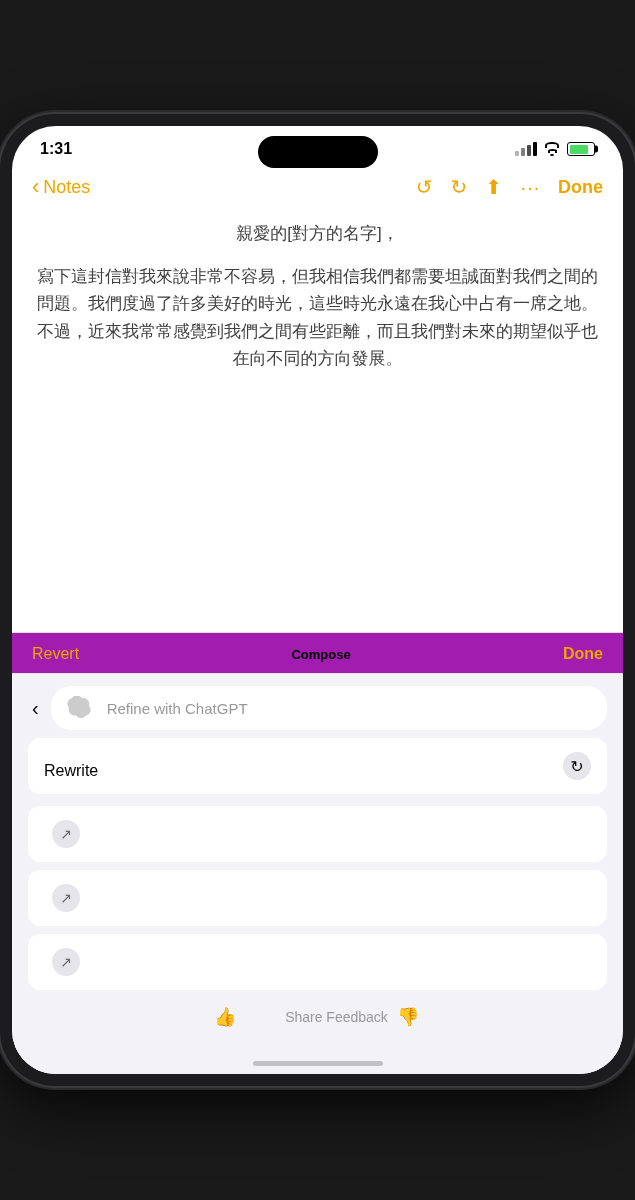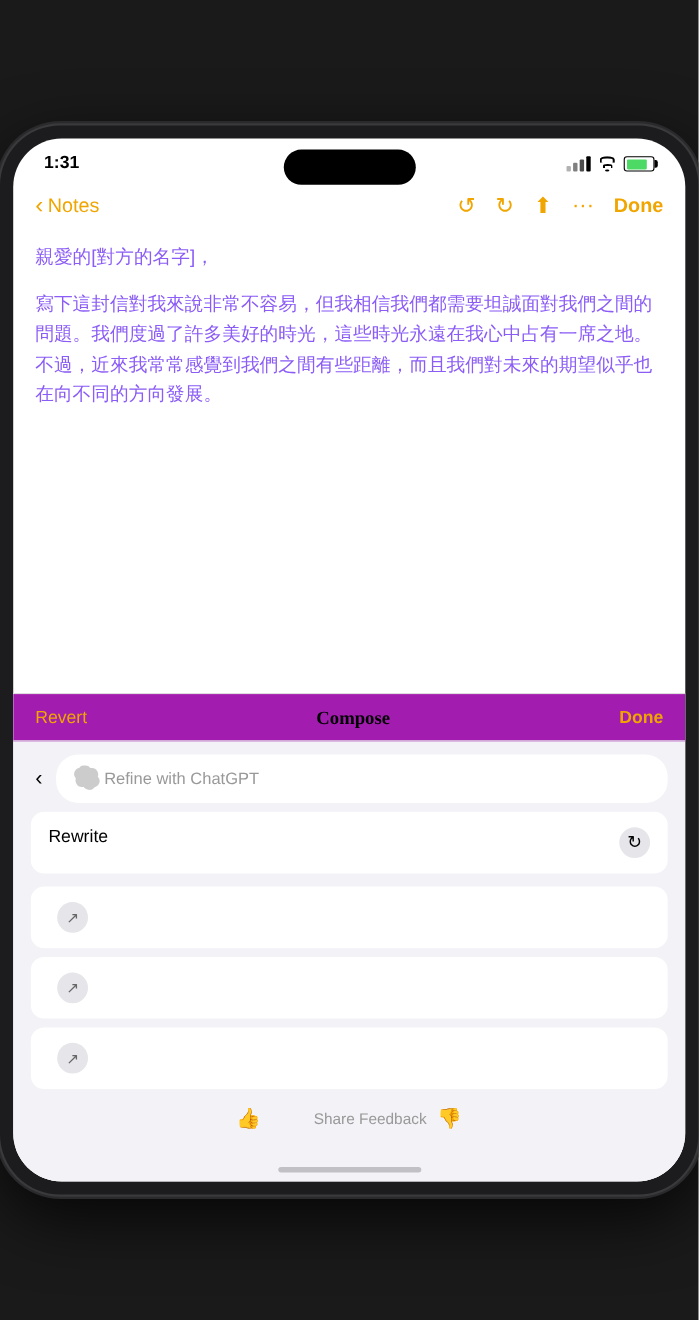--- a/index.html
+++ b/index.html
@@ -209,21 +209,22 @@
     
     .note-content {
       padding: 10px 20px 16px;
       flex: 1;
       overflow: hidden;
     }
 
     .note-text {
       font-size: 17px;
       line-height: 1.6;
-      color: #8b5cf6;
+      color: #404040;
+      text-align: center;
     }
 
     .note-text p {
       margin-bottom: 16px;
     }
 
     
     .compose-panel {
       background: #f2f2f7;
       border-top: 1px solid #ddd;
@@ -239,24 +240,23 @@
       border-bottom: 1px solid #e5e5ea;
     }
 
     .revert-btn {
       color: #f0a500;
       font-size: 16px;
       cursor: pointer;
     }
 
     .compose-title {
-      font-size: 17px;
+      font-size: 13px;
       font-weight: 700;
       color: #000;
-      font-family: Liberation Serif, serif;
     }
 
     .compose-done-btn {
       color: #f0a500;
       font-size: 16px;
       font-weight: 600;
       cursor: pointer;
     }
 
     
@@ -277,41 +277,41 @@
     .refine-input {
       flex: 1;
       background: #fff;
       border: none;
       border-radius: 20px;
       padding: 10px 16px;
       font-size: 15px;
       color: #999;
       display: flex;
       align-items: center;
-      gap: 4px;
+      gap: 16px;
     }
 
     .chatgpt-icon {
       width: 24px;
       height: 24px;
       flex-shrink: 0;
     }
 
     
     .rewrite-section {
       margin: 8px 16px;
     }
 
     .rewrite-btn {
       background: #fff;
       border-radius: 12px;
       padding: 14px 16px;
       display: flex;
       justify-content: space-between;
-      align-items: flex-start;
+      align-items: flex-end;
       cursor: pointer;
     }
 
     .rewrite-label {
       font-size: 16px;
       color: #000;
     }
 
     .rewrite-icon {
       width: 28px;

